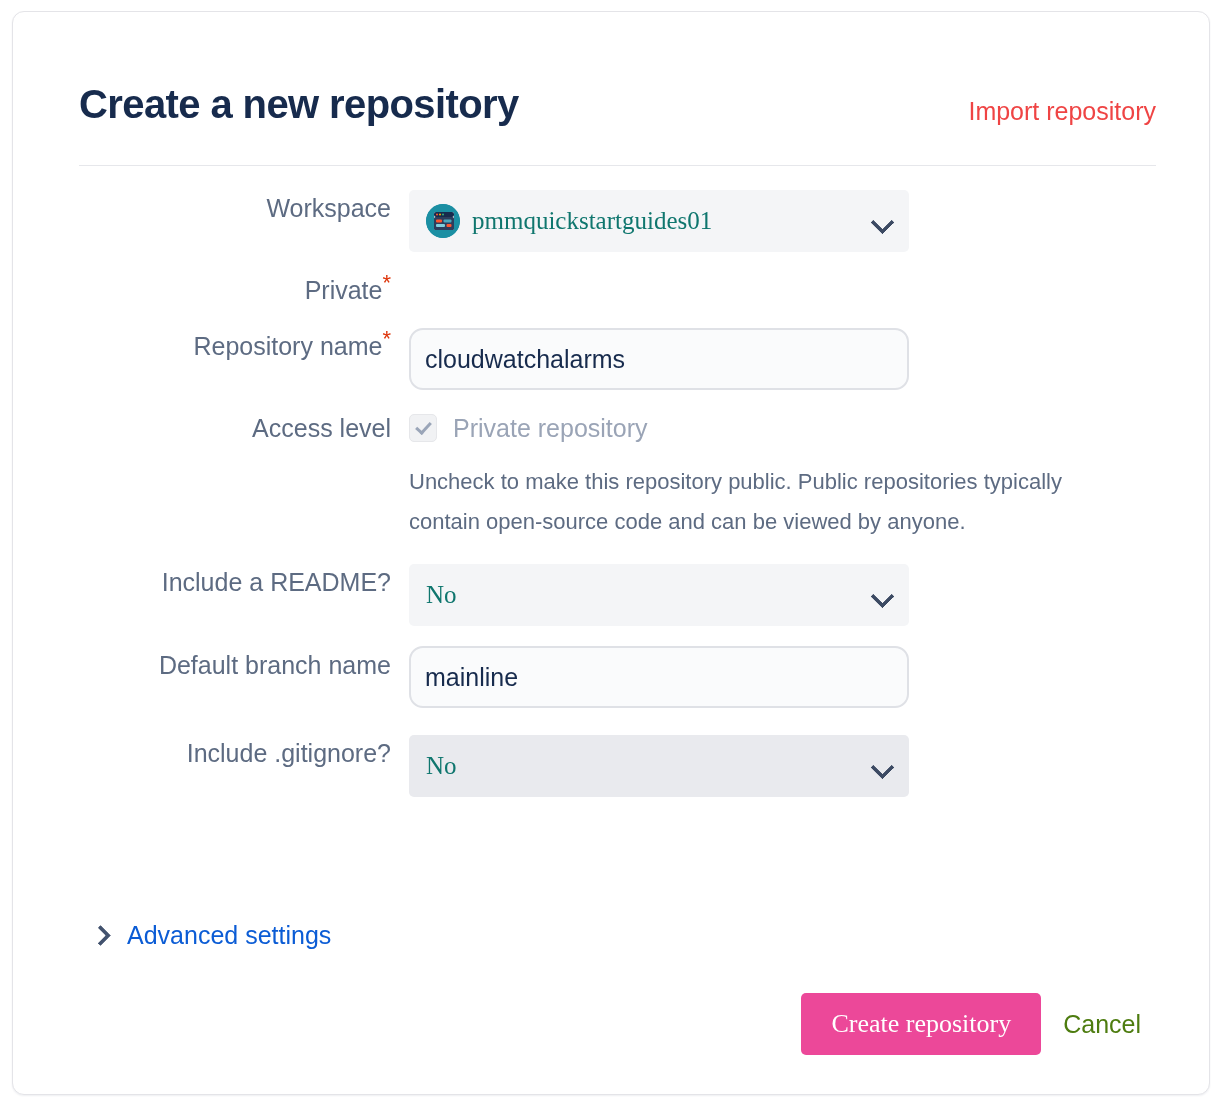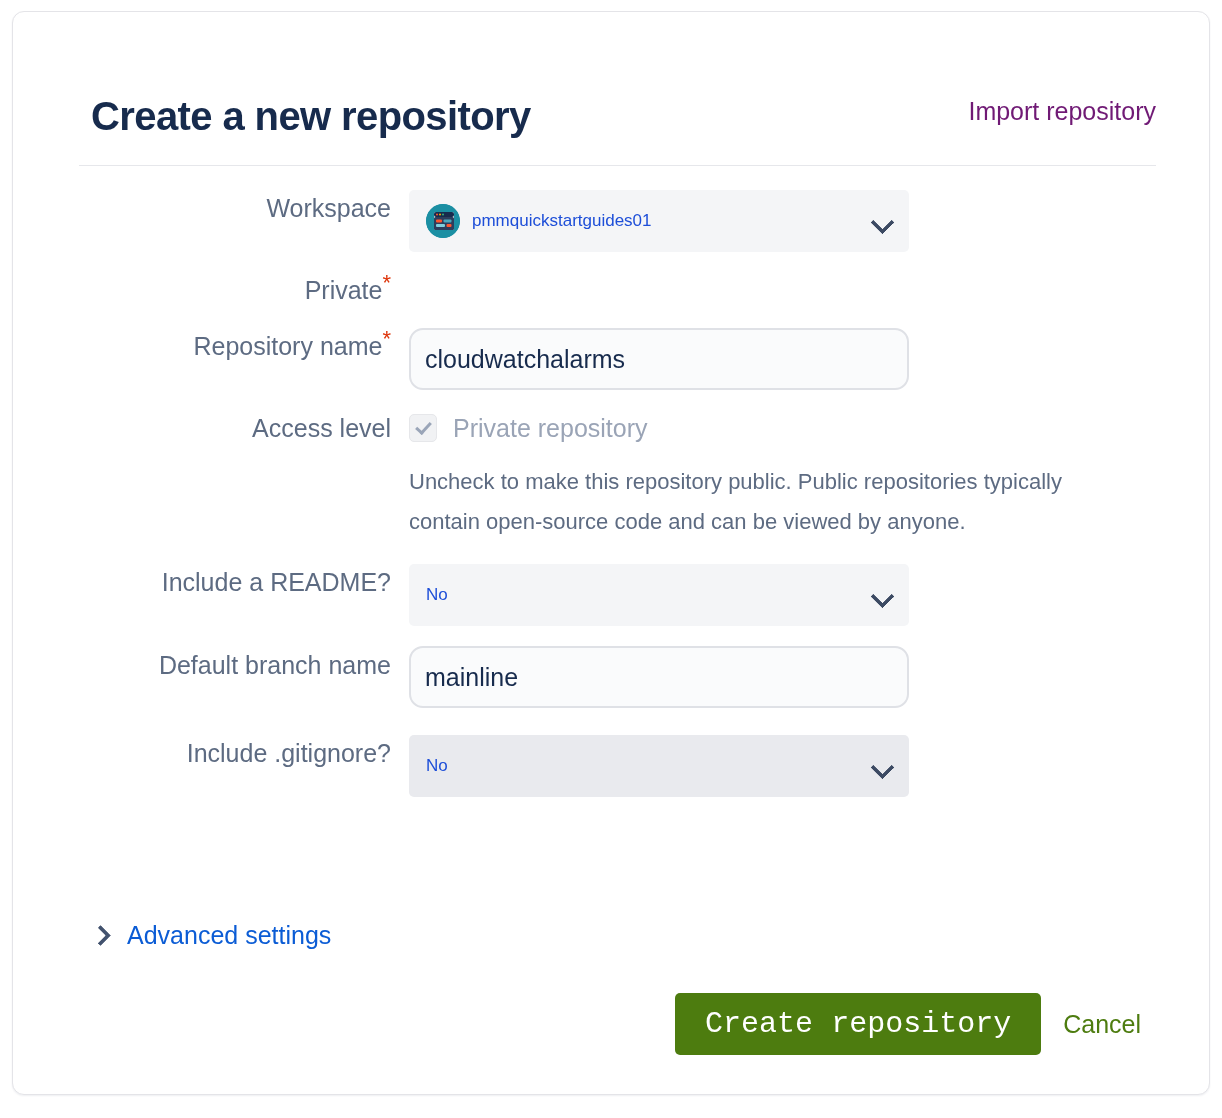--- a/index.html
+++ b/index.html
@@ -42,35 +42,35 @@
     top: 58px;
     width: 1077px;
     height: 96px;
     border-bottom: 1px solid #e6e7eb;
     box-sizing: border-box;
   }
   .title {
     position: absolute;
     left: 0;
     top: 10px;
-    margin: 12px;
+    margin: 0;
     font-size: 40px;
     line-height: 48px;
     font-weight: bold;
     letter-spacing: -0.6px;
     color: #172b4d;
     white-space: nowrap;
   }
   .import-link {
     position: absolute;
     right: 0;
     top: 26px;
     font-size: 25px;
     line-height: 30px;
-    color: #701a75;
+    color: #ef4444;
     text-decoration: none;
     white-space: nowrap;
     cursor: pointer;
   }
 
   
   .form {
     position: absolute;
     left: 66px;
     top: 178px;
@@ -123,23 +123,24 @@
     font-size: 25px;
   }
   .select.hover {
     background: #e9eaee;
   }
   .select .value {
     flex: 1 1 auto;
     white-space: nowrap;
     overflow: hidden;
     text-overflow: ellipsis;
-    color: #1d4ed8;
-    font-size: 17px;
+    color: #0f766e;
+    font-size: 25px;
     line-height: 30px;
+    font-family: Liberation Serif, serif;
   }
   .select .value.indent { padding-left: 12px; }
 
   .chev-down {
     flex: 0 0 auto;
     width: 22px;
     height: 22px;
     margin-left: 10px;
     position: relative;
   }
@@ -311,26 +312,26 @@
   .footer {
     position: absolute;
     right: 68px;
     top: 981px;
     display: flex;
     align-items: center;
   }
   .btn-primary {
     height: 62px;
     padding: 0 30px;
-    background: #4d7c0f;
+    background: #ec4899;
     color: #ffffff;
     border: none;
     border-radius: 5px;
-    font-family: Liberation Mono, monospace;
-    font-size: 30px;
+    font-family: Liberation Serif, serif;
+    font-size: 26px;
     cursor: pointer;
     white-space: nowrap;
   }
   .btn-link {
     margin-left: 22px;
     background: transparent;
     border: none;
     color: #4d7c0f;
     font-family: "Liberation Sans", sans-serif;
     font-size: 25px;

